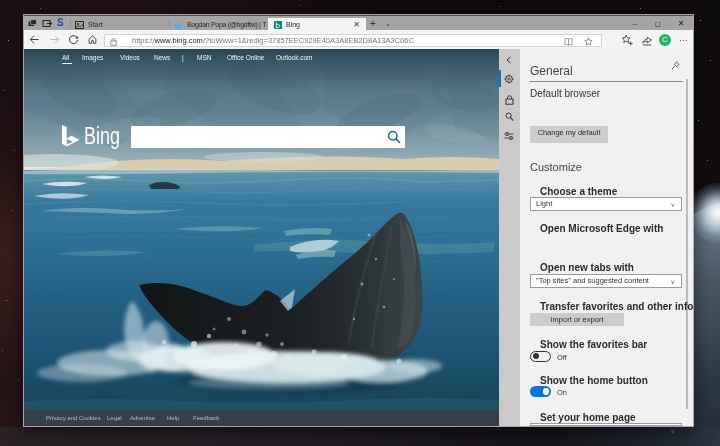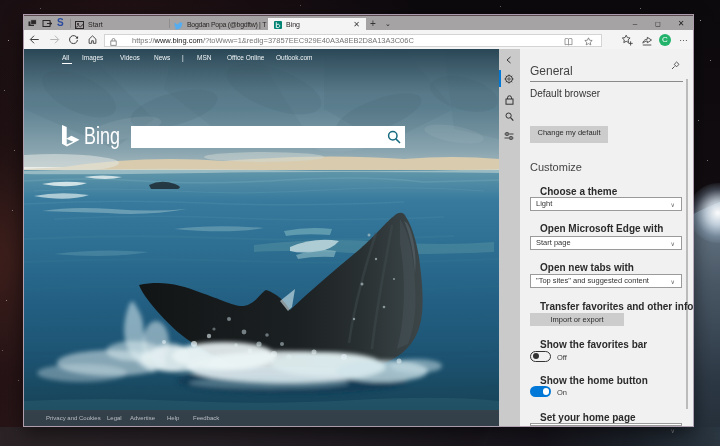--- a/index.html
+++ b/index.html
@@ -364,21 +364,20 @@
           <path d="M3.2 3.4L5.6 1l2.4 2.4-2.4 2.4z" stroke="#444" stroke-width="0.9" fill="none"></path>
         </svg>
       <div style="position:absolute;left:10px;top:32px;width:153px;height:1px;background:#8a8a8a;"></div>
       <div style="position:absolute;left:166px;top:30px;width:2px;height:330px;background:#bbbbbb;"></div>
       <div style="position:absolute;left:10px;top:39px;font-size:10px;color:#333;">Default browser</div>
       <div class="btn" style="top:77px;width:78px;height:17px;line-height:13px;">Change my default</div>
       <div style="position:absolute;left:10px;top:112px;font-size:11px;color:#444;">Customize</div>
       <div class="lbl" style="top:137px;">Choose a theme</div>
       <div class="sel" style="top:148px;">Light</div>
       <div class="lbl" style="top:174px;">Open Microsoft Edge with</div>
-      <div class="sel" style="top:187px;">Start page</div>
       <div class="lbl" style="top:213px;">Open new tabs with</div>
       <div class="sel" style="top:225px;">"Top sites" and suggested content</div>
       <div class="lbl" style="top:252px;">Transfer favorites and other info</div>
       <div class="btn" style="top:264px;width:94px;height:13px;line-height:13px;">Import or export</div>
       <div class="lbl" style="top:290px;">Show the favorites bar</div>
       <div style="position:absolute;left:10px;top:302px;width:21px;height:11px;border:1.3px solid #333;border-radius:6px;background:#f1f1f1;">
         <div style="position:absolute;left:1.5px;top:1.2px;width:6px;height:6px;border-radius:50%;background:#333;"></div>
       </div>
       <div style="position:absolute;left:37px;top:304px;font-size:7.5px;">Off</div>
       <div class="lbl" style="top:326px;">Show the home button</div>

